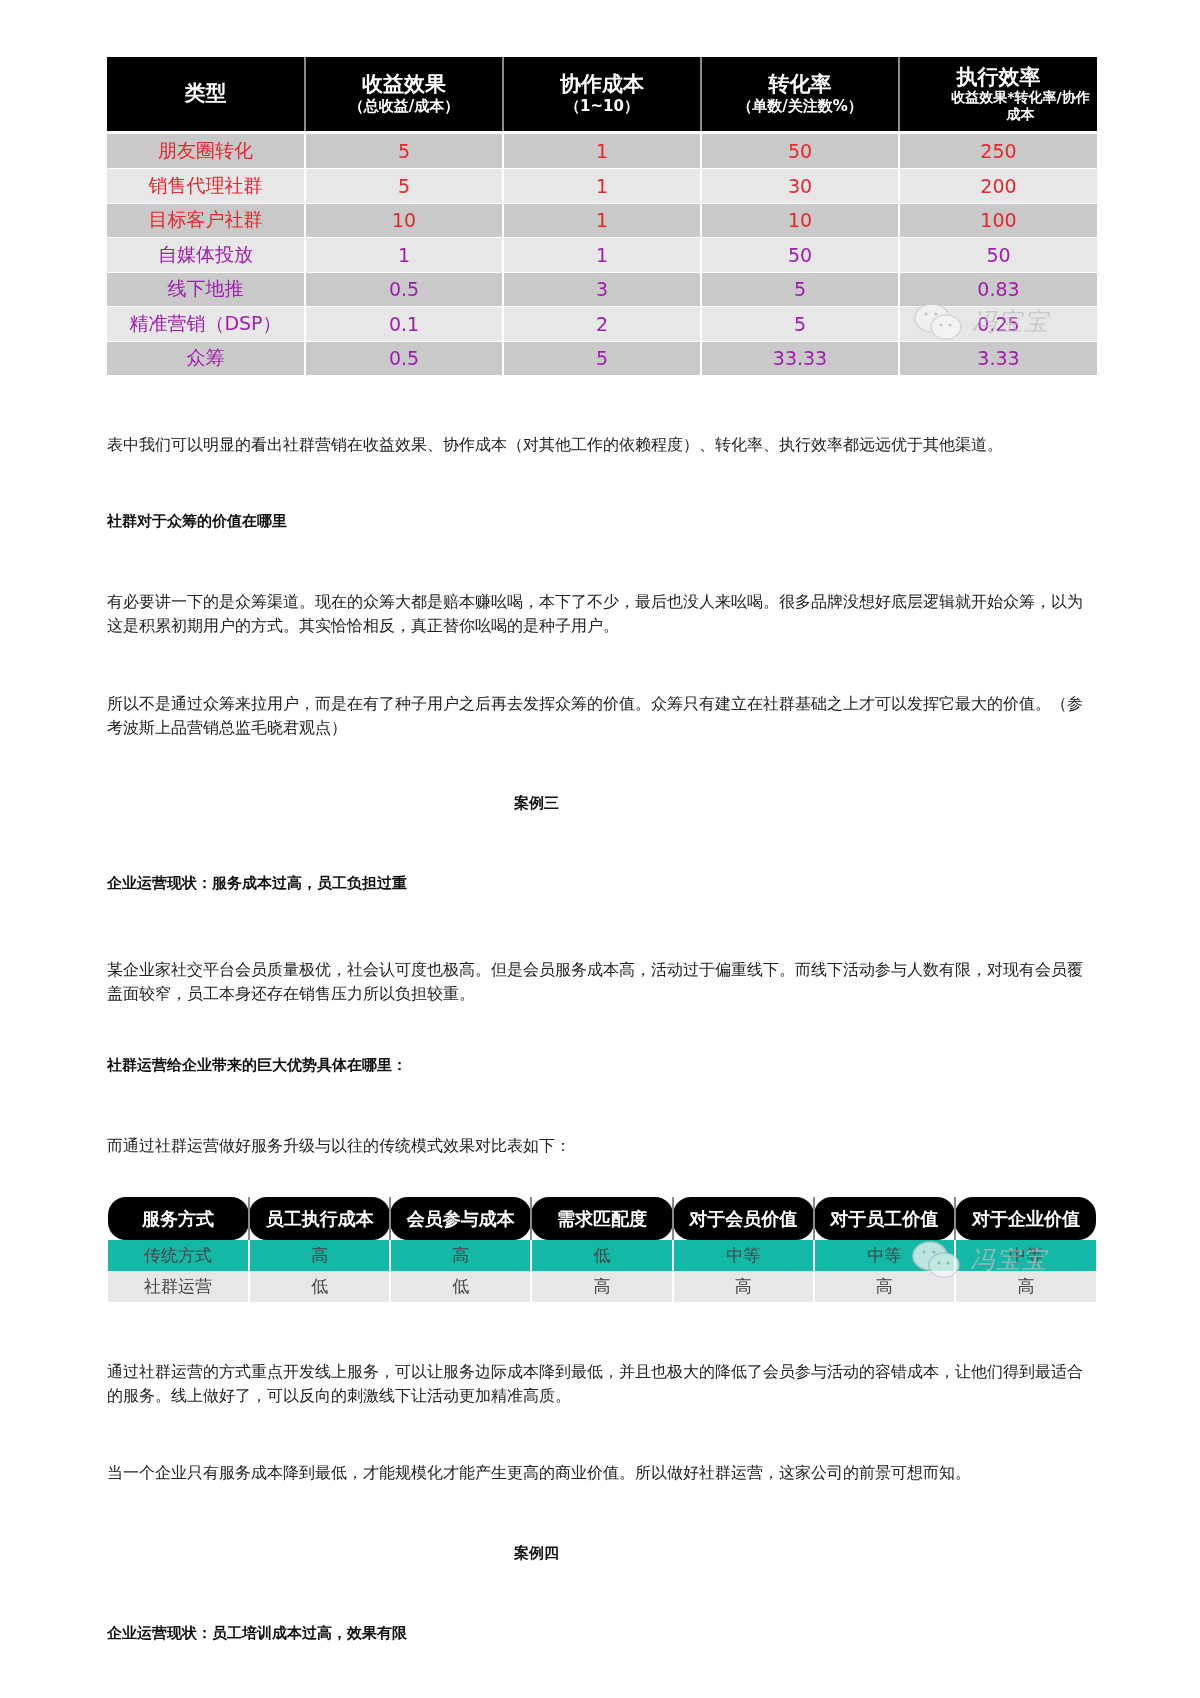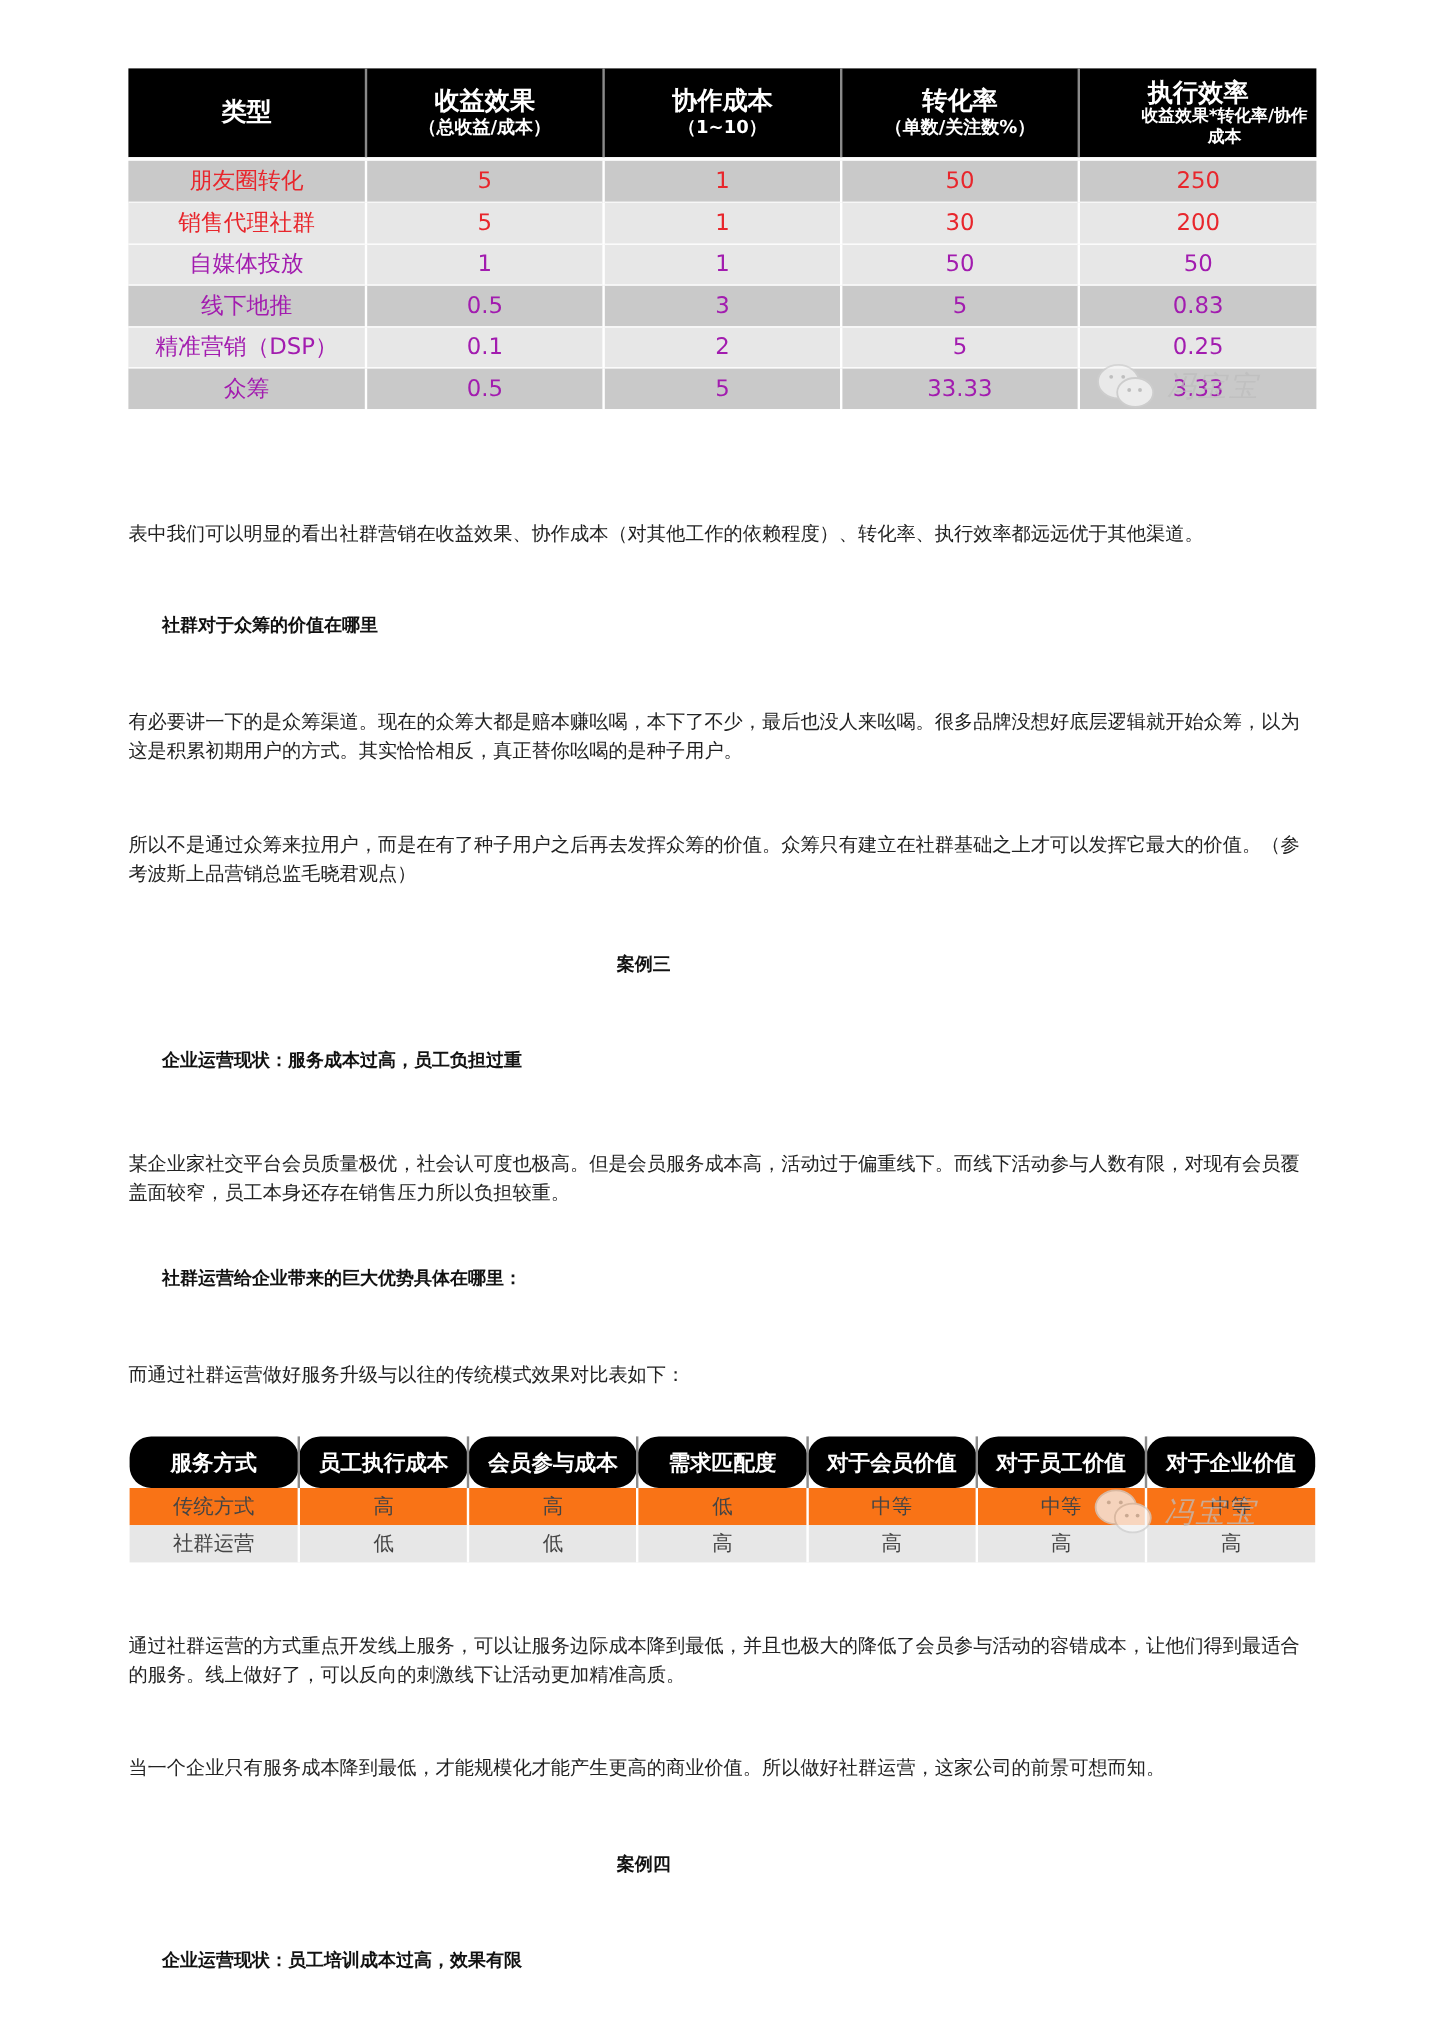--- a/index.html
+++ b/index.html
@@ -65,21 +65,20 @@
       font-size: 16px;
       line-height: 24px;
       color: #222;
     }
     .heading {
       position: absolute;
       left: 107px;
       font-size: 15px;
       font-weight: bold;
       color: #111;
-      margin-left: 28px;
     }
     .center-heading {
       position: absolute;
       left: 0;
       width: 1073px;
       text-align: center;
       font-size: 15px;
       font-weight: bold;
       color: #111;
     }
@@ -109,21 +108,21 @@
     .t2 td {
       height: 31px;
       text-align: center;
       vertical-align: middle;
       font-family: "DejaVu Serif", "Liberation Serif", serif;
       font-size: 17px;
       color: #444;
       border-right: 2px solid #fff;
     }
     .t2 td:last-child { border-right: none; }
-    .t2 tr.dark td { background: #f97316; }
+    .t2 tr.dark td { background: #14b8a6; }
     .t2 tr.light td { background: #e7e7e7; }
 
     
     .watermark {
       position: absolute;
       display: flex;
       align-items: center;
       gap: 6px;
       opacity: 0.75;
       pointer-events: none;
@@ -182,20 +181,27 @@
         <td>1</td>
         <td>50</td>
         <td>250</td>
       </tr>
       <tr class="light red">
         <td>销售代理社群</td>
         <td>5</td>
         <td>1</td>
         <td>30</td>
         <td>200</td>
+      </tr>
+      <tr class="dark red">
+        <td>目标客户社群</td>
+        <td>10</td>
+        <td>1</td>
+        <td>10</td>
+        <td>100</td>
       </tr>
       <tr class="light">
         <td>自媒体投放</td>
         <td>1</td>
         <td>1</td>
         <td>50</td>
         <td>50</td>
       </tr>
       <tr class="dark">
         <td>线下地推</td>

